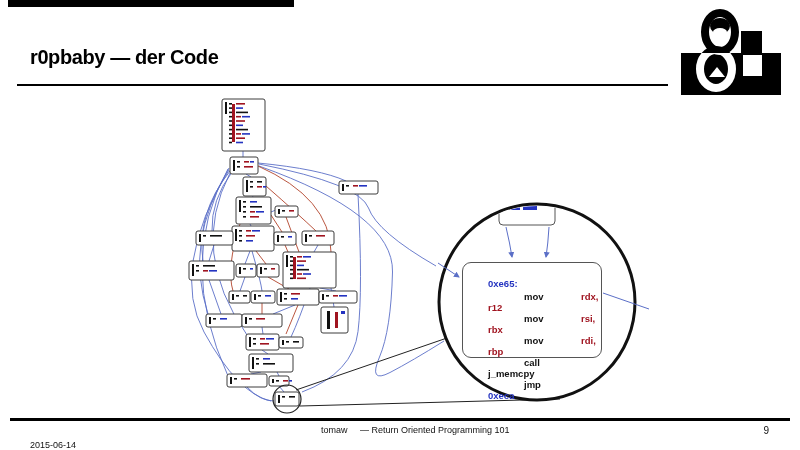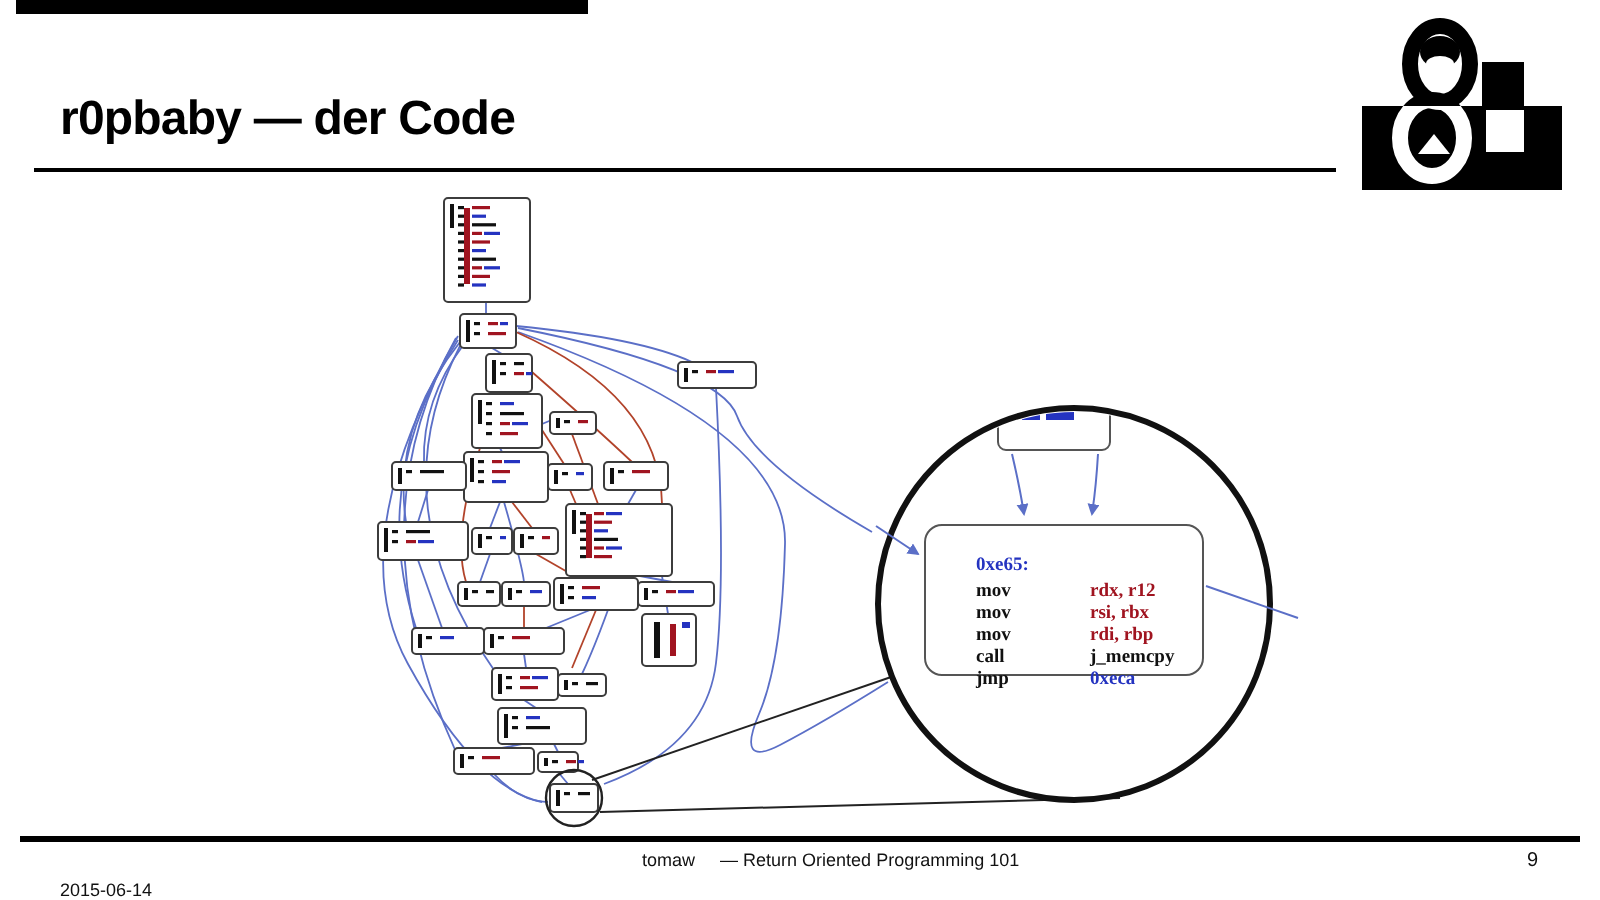--- a/index.html
+++ b/index.html
@@ -1,29 +1,29 @@
 <!DOCTYPE html>
 <html><head>
 <meta charset="utf-8">
 <style>
   html,body{margin:0;padding:0;background:#888;}
   .slide{position:relative;width:800px;height:450px;background:#ffffff;overflow:hidden;
          font-family:"Liberation Sans",sans-serif;margin:0 auto;}
   .topbar{position:absolute;left:8px;top:0;width:286px;height:7px;background:#000;}
-  .title{position:absolute;left:30px;top:46px;font-size:24px;font-weight:700;color:#000;
+  .title{position:absolute;left:30px;top:46px;font-size:20px;font-weight:700;color:#000;
          letter-spacing:-0.4px;white-space:nowrap;text-align:center;}
   .title-rule{position:absolute;left:17px;top:84px;width:651px;height:2px;background:#000;}
   .logo{position:absolute;left:673px;top:4px;width:115px;height:95px;}
   svg.diagram{position:absolute;left:0;top:0;width:800px;height:450px;}
-  .magcode{position:absolute;left:462px;top:262px;width:140px;height:76px;background:#fff;
+  .magcode{position:absolute;left:462px;top:262px;width:140px;height:96px;background:#fff;
            border:1px solid #555;border-radius:9px;box-sizing:border-box;
-           font-family:Liberation Serif, serif;font-size:9.5px;
+           font-family:Liberation Sans, sans-serif;font-size:9.5px;
            font-weight:700;line-height:11px;padding:15px 0 0 25px;}
   .maglabel{color:#2433c0;margin-bottom:2px;}
-  .mrow .mn{display:inline-block;width:57px;color:#111;}
+  .mrow .mn{display:inline-block;width:57px;color:#111;margin-left:36px;}
   .c-red{color:#a01420}.c-blue{color:#2433c0}.c-black{color:#111}
   .footer-rule{position:absolute;left:10px;top:418px;width:780px;height:3px;background:#000;}
   .footer-date{position:absolute;left:30px;top:440px;font-size:9px;color:#111;}
   .footer-center{position:absolute;left:321px;top:425px;font-size:9px;color:#111;white-space:nowrap;}
   .footer-center .gap{display:inline-block;width:10px;}
   .footer-page{position:absolute;right:31px;top:425px;font-size:10px;color:#111;}
 </style>
 </head>
 <body>
 

